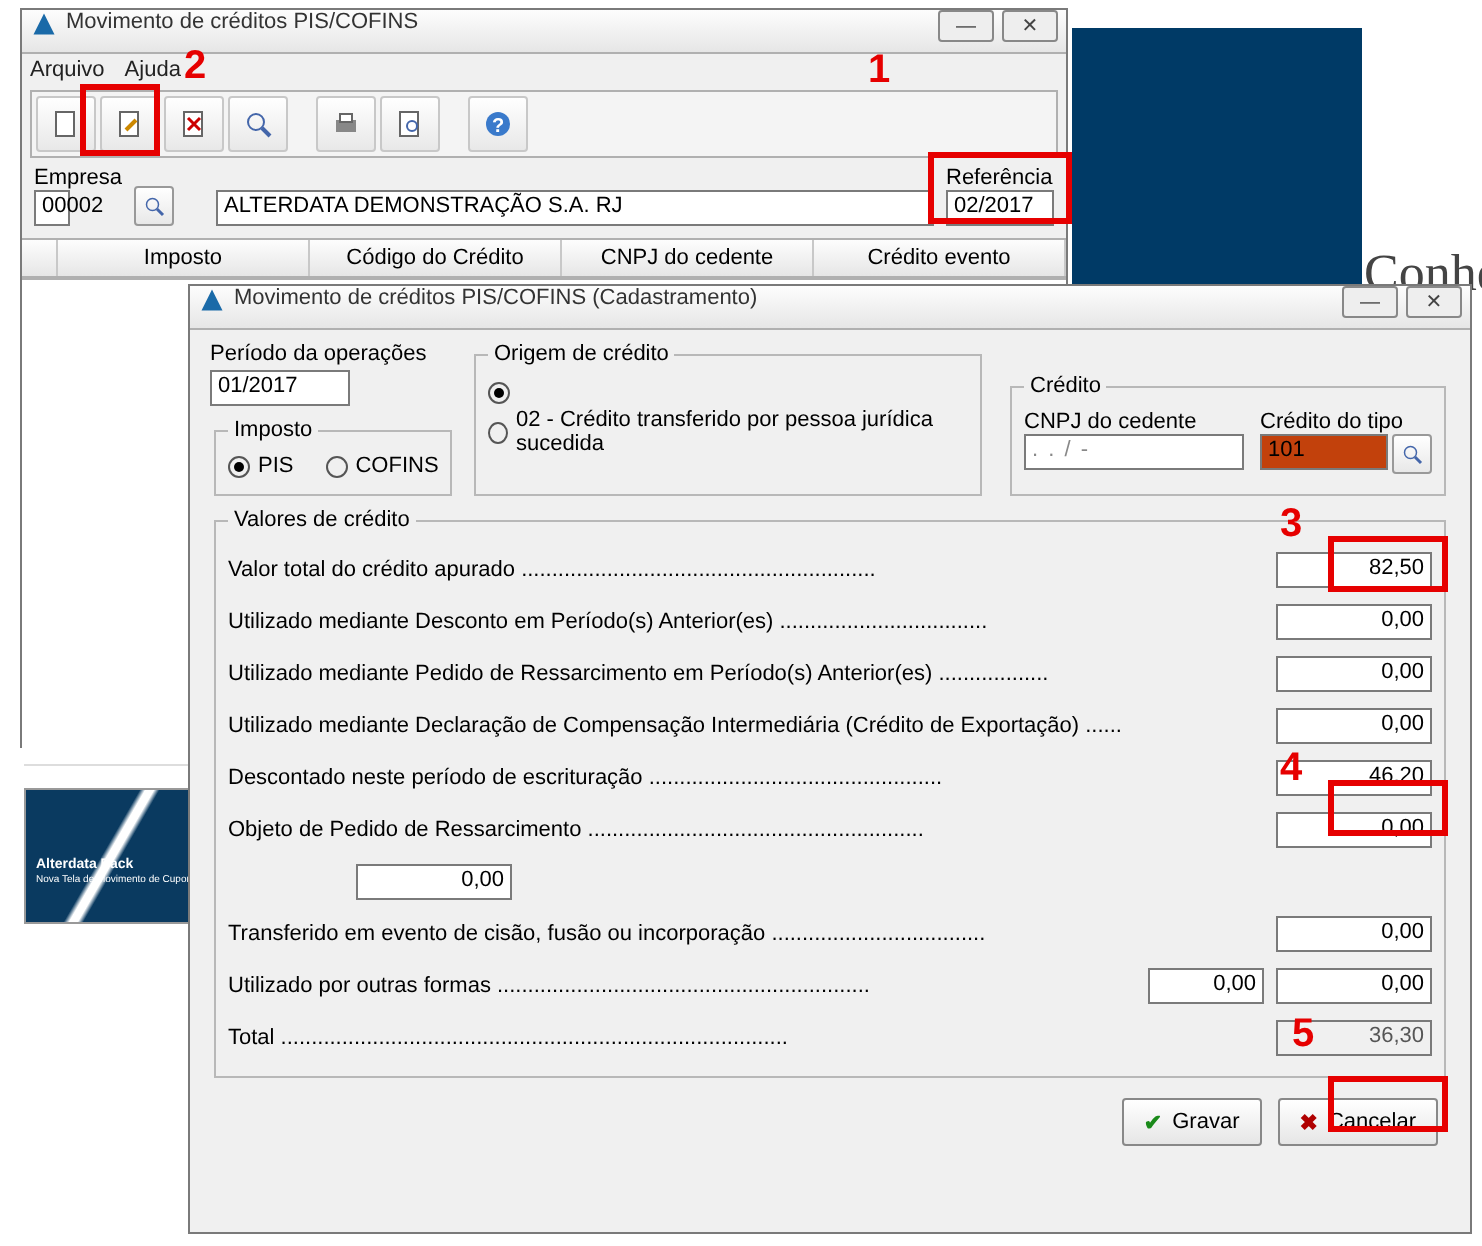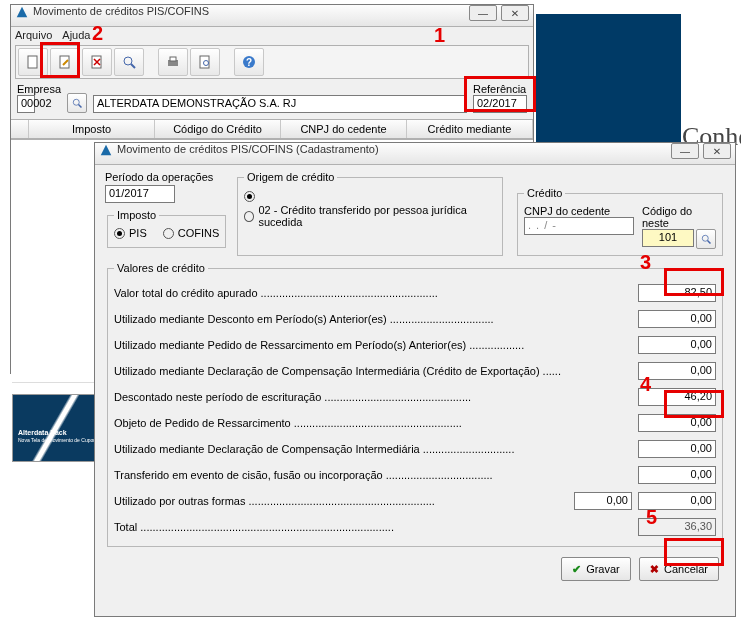--- a/index.html
+++ b/index.html
@@ -84,21 +84,21 @@
   }
   .fieldset legend { padding:0 3px; font-size:11px; }
   .row-group { display:flex; gap:10px; }
   .radio-row { display:flex; align-items:center; gap:4px; margin:2px 0;}
   .radio { width:11px;height:11px;border:1px solid #555;border-radius:50%;display:inline-flex;align-items:center;justify-content:center;}
   .radio.sel::after{content:"";width:5px;height:5px;background:#000;border-radius:50%;}
   .cnpj-field {
     background:#fff;border:1px solid #7a7a7a;height:18px;width:110px;padding:1px 3px;
     color:#888;letter-spacing:1px;
   }
-  .codigo-field { background:#fef9c3;border:1px solid #7a7a7a;height:18px;width:52px;padding:1px 3px;text-align:center;}
+  .codigo-field { background:#c2410c;border:1px solid #7a7a7a;height:18px;width:64px;padding:1px 3px;text-align:left;}
   .lookup-btn { width:20px;height:20px;border:1px solid #999;background:linear-gradient(#fff,#e8e8e8);
     display:inline-flex;align-items:center;justify-content:center;border-radius:2px;}
   .val-row { display:flex; align-items:center; height:26px; }
   .val-label { width:460px; white-space:nowrap; overflow:hidden; }
   .val-extra { width:58px; height:18px; background:#fff; border:1px solid #7a7a7a;
     text-align:right; padding:1px 3px; margin-right:6px;}
   .val-in { width:78px; height:18px; background:#fff; border:1px solid #7a7a7a;
     text-align:right; padding:1px 3px; }
   .val-in.ro { background:#f0f0f0; color:#555; }
   .dots { color:#000; }
@@ -183,32 +183,32 @@
     <div>
       <div class="lbl">Empresa</div>
       <div class="txt" style="width:18px;">00002</div>
     </div>
     <div class="lookup-btn" style="margin-bottom:0;">
       <svg width="12" height="12" viewBox="0 0 16 16">
           <circle cx="7" cy="7" r="4" fill="none" stroke="#46a"></circle>
           <path d="M10 10 L14 14" stroke="#46a" stroke-width="2"></path>
         </svg>
     </div>
-    <div class="txt" style="flex:1;">ALTERDATA DEMONSTRAÇÃO S.A. RJ</div>
+    <div class="txt" style="flex:1;margin-left:15px;">ALTERDATA DEMONSTRAÇÃO S.A. RJ</div>
     <div>
       <div class="lbl">Referência</div>
       <div class="txt" style="width:54px;">02/2017</div>
     </div>
   </div>
   <div class="headers-row">
     <div class="hcell" style="flex:0 0 18px;border-right:1px solid #c8c8c8;"></div>
     <div class="hcell">Imposto</div>
     <div class="hcell">Código do Crédito</div>
     <div class="hcell">CNPJ do cedente</div>
-    <div class="hcell">Crédito mediante</div>
+    <div class="hcell">Crédito evento</div>
   </div>
   <div class="whitearea"></div>
 </div>
 
 <div class="window modal">
   <div class="titlebar">
     <span class="title-icon">
       <svg viewBox="0 0 16 16">
           <path fill="#1a6aa8" d="M2 14 L8 2 L14 14 Z"></path>
         </svg>
@@ -244,21 +244,21 @@
         </div>
       </fieldset>
       <fieldset class="fieldset" style="width:200px;margin-top:16px;">
         <legend>Crédito</legend>
         <div style="display:flex;gap:8px;">
           <div>
             <div class="lbl">CNPJ do cedente</div>
             <div class="cnpj-field">  .   .   /    -</div>
           </div>
           <div>
-            <div class="lbl">Código do neste</div>
+            <div class="lbl">Crédito do tipo</div>
             <div style="display:flex;gap:2px;">
               <div class="codigo-field">101</div>
               <div class="lookup-btn">
                 <svg width="12" height="12" viewBox="0 0 16 16">
                     <circle cx="7" cy="7" r="4" fill="none" stroke="#46a"></circle>
                     <path d="M10 10 L14 14" stroke="#46a" stroke-width="2"></path>
                   </svg>
               </div>
             </div>
           </div>
@@ -293,21 +293,20 @@
             <div class="val-label">Descontado neste período de escrituração <span class="dots">................................................</span></div>
             <div style="width: 64px;"></div>
             <div class="val-in">46,20</div>
           </div>
           <div class="val-row">
             <div class="val-label">Objeto de Pedido de Ressarcimento <span class="dots">.......................................................</span></div>
             <div style="width: 64px;"></div>
             <div class="val-in">0,00</div>
           </div>
           <div class="val-row">
-            <div class="val-label">Utilizado mediante Declaração de Compensação Intermediária <span class="dots">..............................</span></div>
             <div style="width: 64px;"></div>
             <div class="val-in">0,00</div>
           </div>
           <div class="val-row">
             <div class="val-label">Transferido em evento de cisão, fusão ou incorporação <span class="dots">...................................</span></div>
             <div style="width: 64px;"></div>
             <div class="val-in">0,00</div>
           </div>
           <div class="val-row">
             <div class="val-label">Utilizado por outras formas <span class="dots">.............................................................</span></div>

